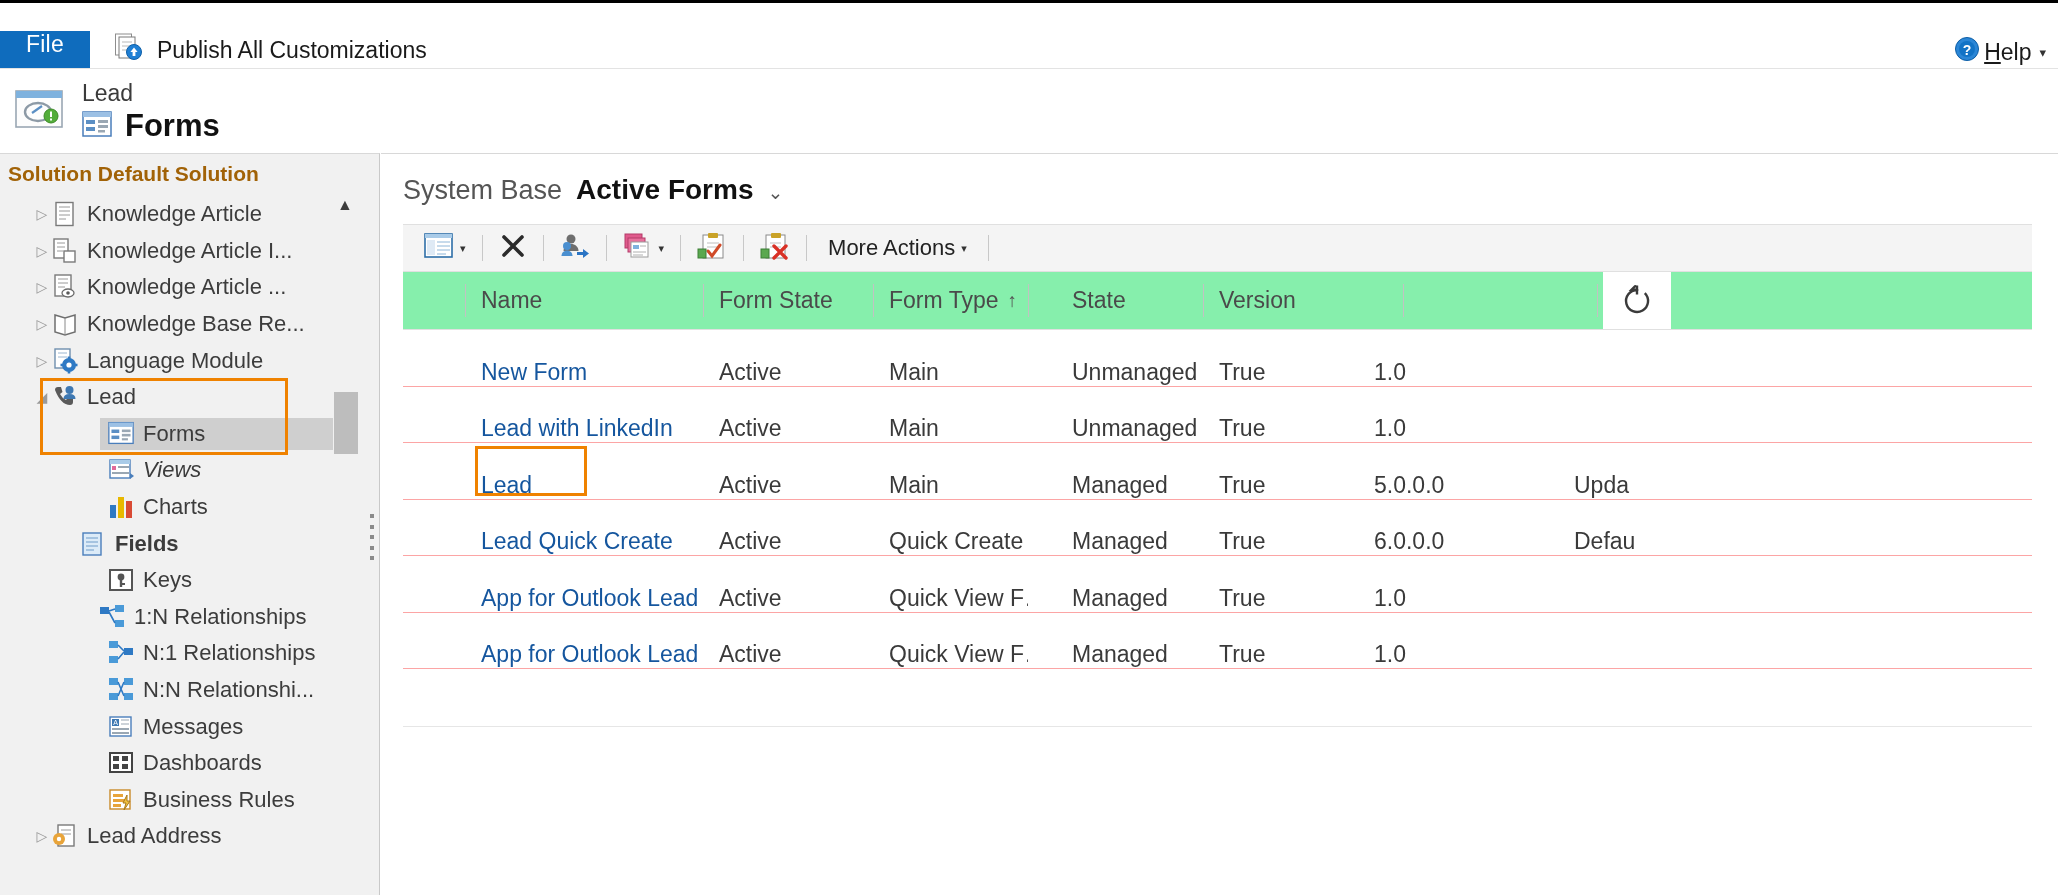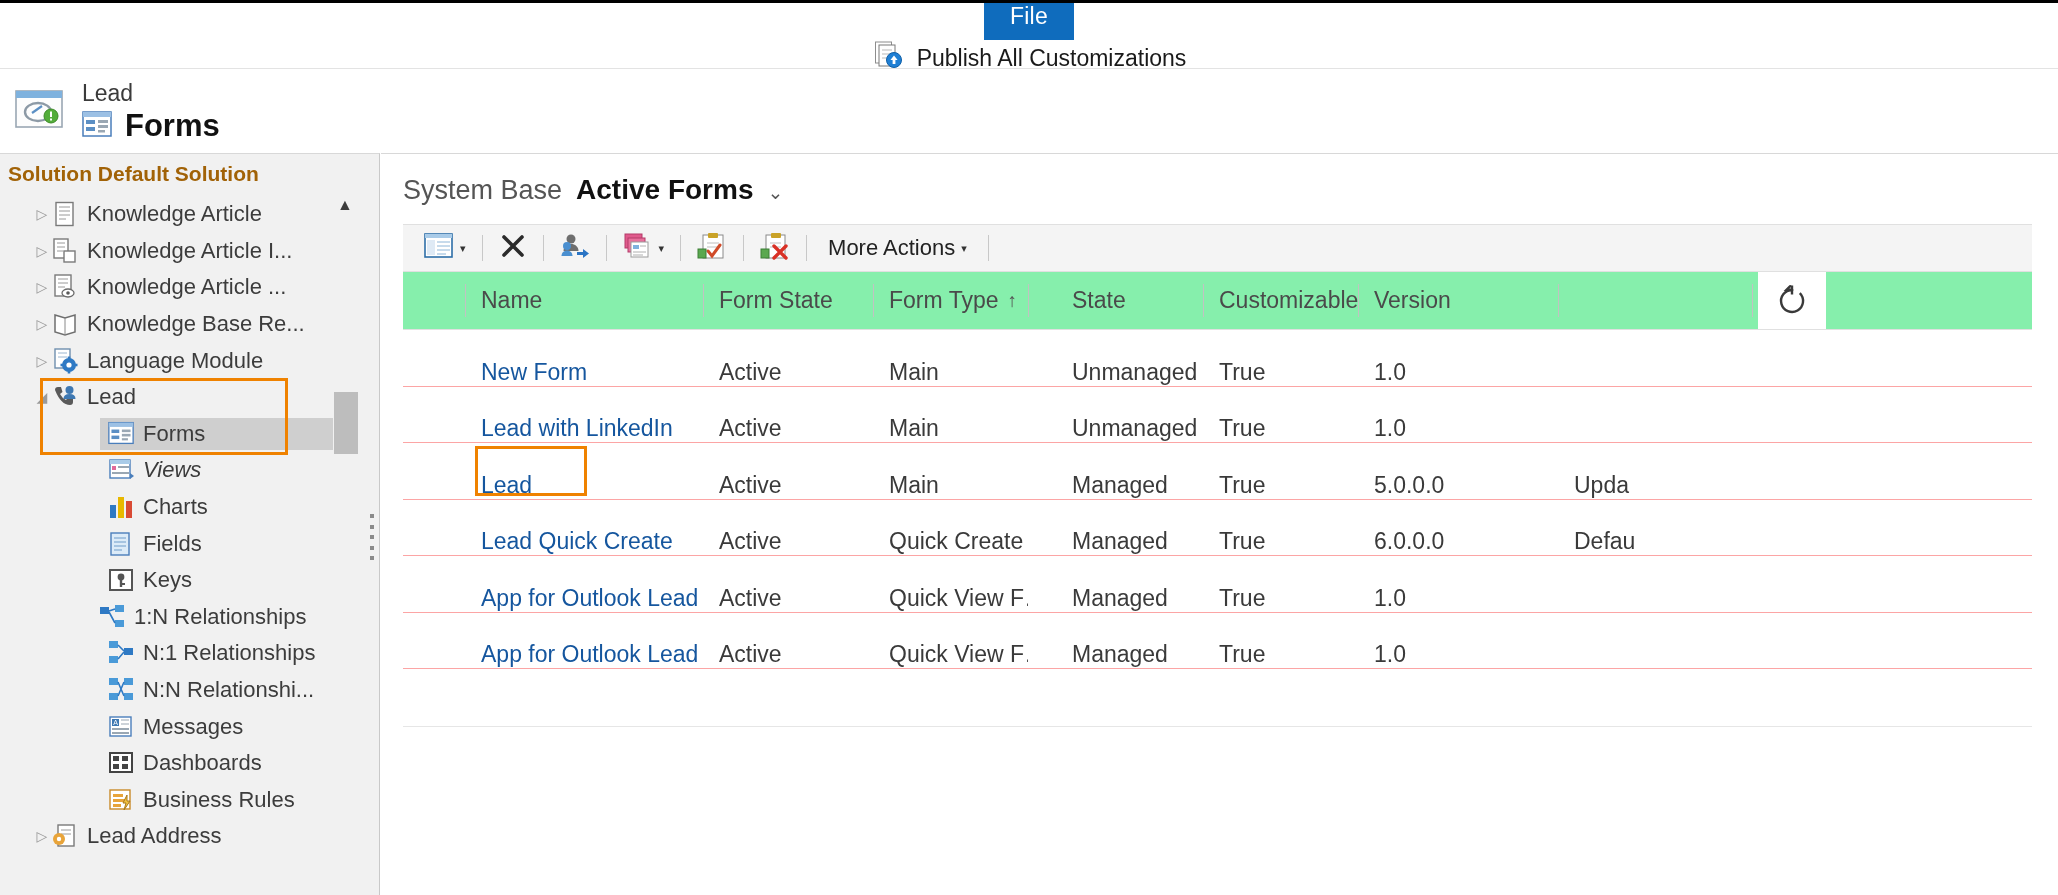--- a/index.html
+++ b/index.html
@@ -7,23 +7,22 @@
     width: 2058px; height: 895px;
     font-family: "Liberation Sans", sans-serif;
     background: #ffffff;
     overflow: hidden;
   }
   body { position: relative; border-top: 3px solid #000; }
 
   
   .topbar {
     position: absolute; top: 0; left: 0; width: 2058px; height: 66px;
-    background: #ffffff; display: flex; align-items: center;
+    background: #ffffff; display: flex; align-items: flex-end;
     border-bottom: 1px solid #e3e3e3;
-    flex-direction: column;
   }
   .file-btn {
     width: 90px; background: #0f6cbd; color: #fff;
     display: flex; align-items: flex-end; justify-content: center;
     padding-bottom: 10px; font-size: 23px; letter-spacing: .2px;
     cursor: pointer;
   }
   .publish-btn {
     display: flex; align-items: center; gap: 13px;
     padding: 0 22px 0 24px; cursor: pointer; color: #1a1a1a; font-size: 23px;
@@ -327,21 +326,21 @@
       </div>
       <div class="tree-row lvl2" style="padding-left: 88px;">
         <span class="expander"></span>
         <span class="t-icon"><svg width="26" height="26" viewBox="0 0 26 26">
             <rect x="2" y="11" width="6" height="13" fill="#2e79c4"></rect>
             <rect x="10" y="3" width="6" height="21" fill="#e8b800"></rect>
             <rect x="18" y="7" width="6" height="17" fill="#d94a34"></rect>
           </svg></span>
         <span class="t-label">Charts</span>
       </div>
-      <div class="tree-row lvl2" style="padding-left: 88px;">
+      <div class="tree-row lvl2" style="padding-left: 60px; font-weight: bold;">
         <span class="expander"></span>
         <span class="t-icon"><svg width="26" height="26" viewBox="0 0 26 26">
             <rect x="3" y="2" width="18" height="22" fill="#dcebf8" stroke="#4a7ebb" stroke-width="1.4"></rect>
             <line x1="6" y1="7" x2="18" y2="7" stroke="#6f9cc9"></line>
             <line x1="6" y1="11" x2="18" y2="11" stroke="#6f9cc9"></line>
             <line x1="6" y1="15" x2="18" y2="15" stroke="#6f9cc9"></line>
             <line x1="6" y1="19" x2="14" y2="19" stroke="#6f9cc9"></line>
           </svg></span>
         <span class="t-label">Fields</span>
       </div>
@@ -556,23 +555,20 @@
         <div class="th c-state">
           <span>Form State</span>
         </div>
         <div class="th c-type">
           <span>Form Type</span>
           <span class="sort-arrow">↑</span>
         </div>
         <div class="th c-st2">
           <span>State</span>
         </div>
-        <div class="th c-cust">
-          <span>Customizable</span>
-        </div>
         <div class="th c-ver">
           <span>Version</span>
         </div>
         <div class="th c-last"></div>
         <div class="th-refresh">
           <svg width="34" height="34" viewBox="0 0 34 34">
             <path d="M17 6 a11 11 0 1 0 7.8 3.2" fill="none" stroke="#3a3a3a" stroke-width="2.4"></path>
             <path d="M17 1.5 L17 10.5 M17 6 L12.5 6" fill="none" stroke="#3a3a3a" stroke-width="2.4"></path>
             <path d="M17.2 5.9 L11.5 5.9 L15.2 2.2" fill="none" stroke="#3a3a3a" stroke-width="2.4" stroke-linecap="round"></path>
           </svg>

